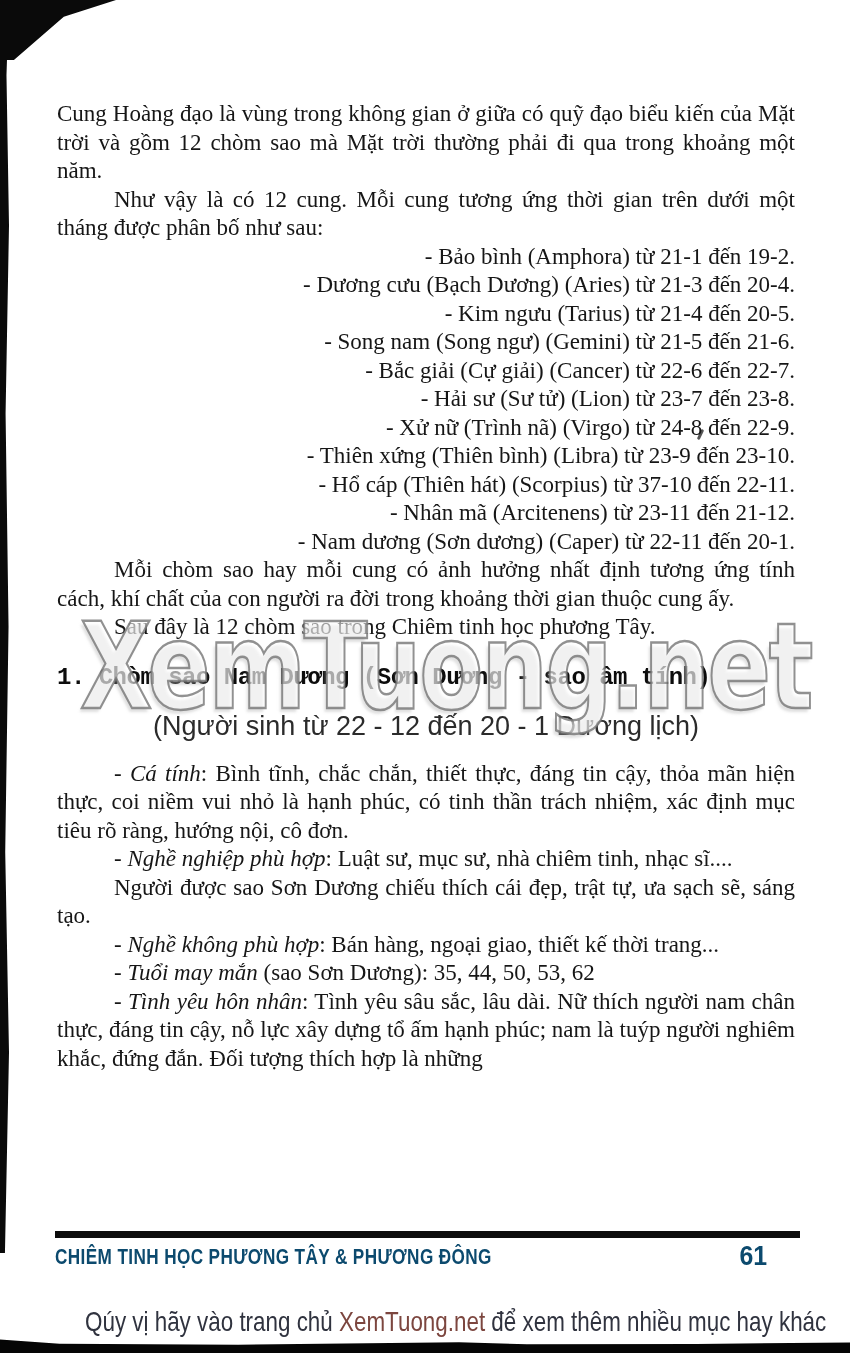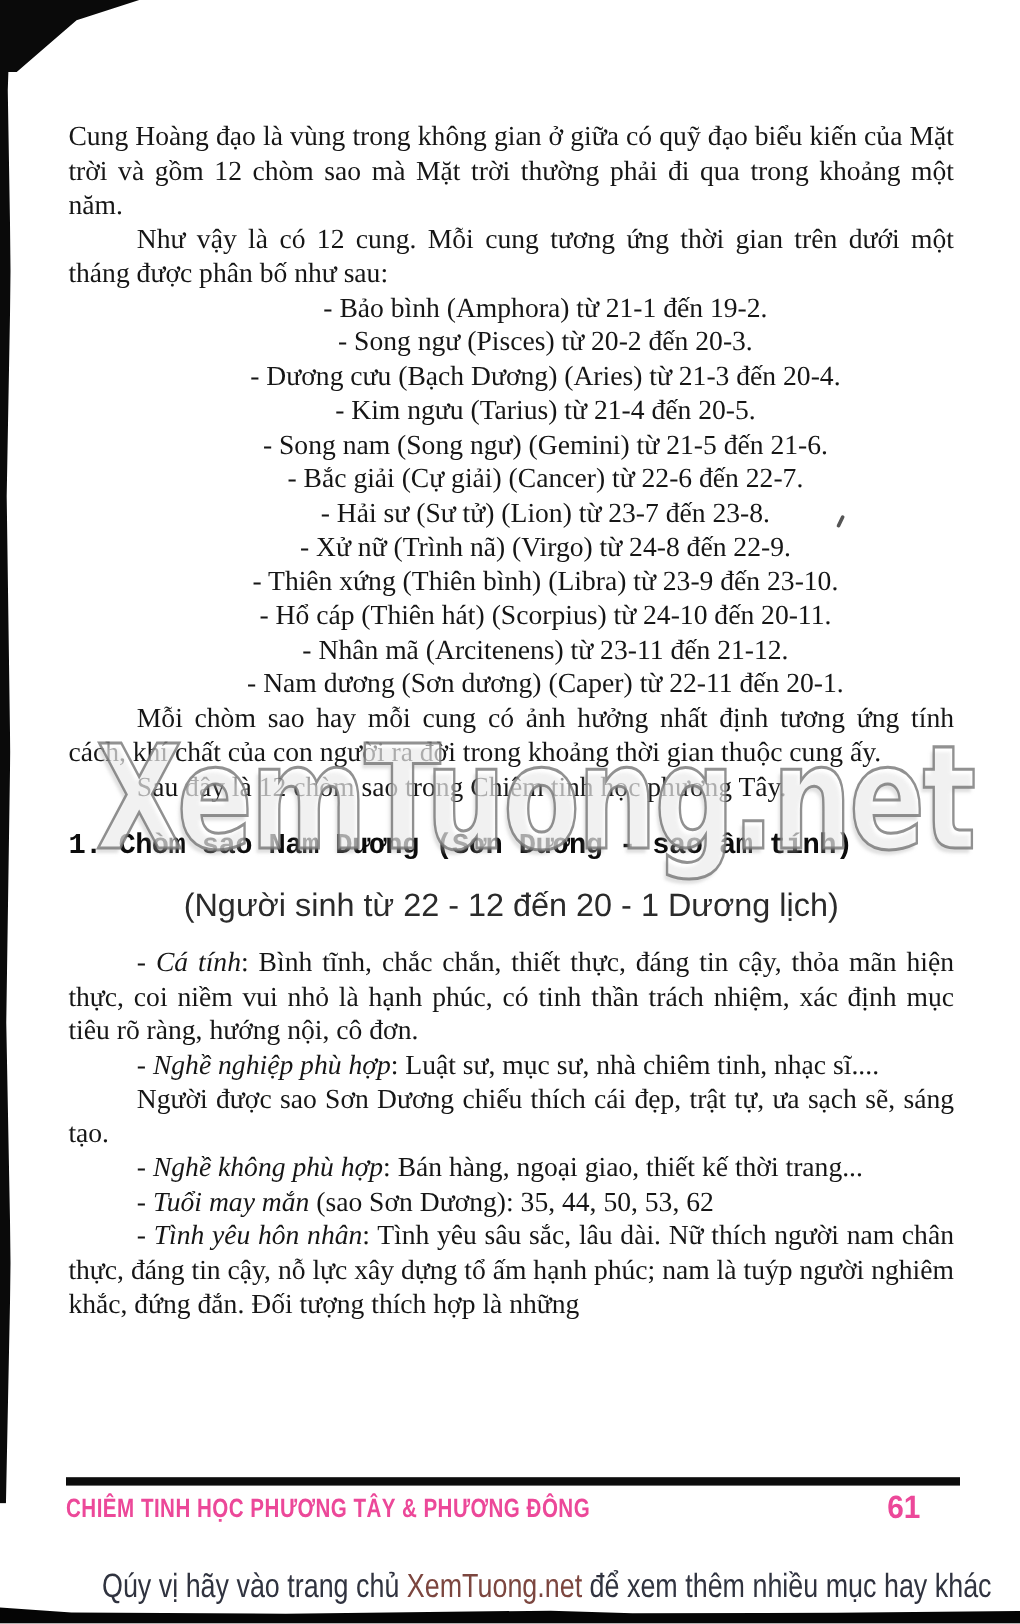--- a/index.html
+++ b/index.html
@@ -12,38 +12,38 @@
     clip-path:polygon(0 0,100% 0,55% 28%,12% 100%,0 100%);}
   .bottom-band{position:absolute;left:0;bottom:0;width:850px;height:15px;background:#050505;
     clip-path:polygon(0 10%,7% 38%,28% 45%,54% 28%,62% 42%,82% 40%,100% 30%,100% 100%,0 100%);}
   .artifact-mark{position:absolute;left:699px;top:429px;width:3px;height:11px;background:#2a2a2a;
     transform:rotate(26deg);border-radius:2px;opacity:.8;}
   
   .content{position:absolute;left:57px;top:100px;width:738px;
     font-size:23px;line-height:28.5px;text-align:justify;z-index:2;}
   .content p{margin:0;text-indent:57px;}
   .content p.no-indent{text-indent:0;}
-  .zodiac p{text-indent:0;padding-left:57px;text-align:center;}
+  .zodiac p{text-indent:0;padding-left:57px;text-align:right;}
   em{font-style:italic;}
   .sec-heading{margin:17px 0 0 0;text-indent:0;font-weight:bold;
     font-size:24px;line-height:38px;color:#0c0c0c;letter-spacing:-.5px;font-family:Liberation Mono, monospace;}
   .sec-subtitle{margin:16px 0 0 0;text-align:center;text-indent:0;
     font-family:"Liberation Sans",sans-serif;font-size:27px;line-height:26px;color:#2b2b2b;}
   .sec-paras{margin-top:21px;}
   
   .watermark{position:absolute;left:80px;top:592px;z-index:5;pointer-events:none;white-space:nowrap;
     font-family:"DejaVu Sans",sans-serif;font-weight:bold;font-size:120px;line-height:150px;
     letter-spacing:-3px;color:rgba(255,255,255,.55);
     -webkit-text-stroke:2.5px rgba(118,118,118,.8);
     text-shadow:-3px 4px 3px rgba(165,165,165,.35);
     transform:scaleX(.78);transform-origin:left center;}
   
   .footer-rule{position:absolute;left:55px;top:1231px;width:745px;height:7px;background:#0c0c0c;z-index:3;}
   .footer-row{position:absolute;left:55px;top:1241px;width:745px;height:32px;z-index:3;
-    font-family:"Liberation Sans",sans-serif;font-weight:bold;color:#ec4899;}
+    font-family:"Liberation Sans",sans-serif;font-weight:bold;color:#0c4a6e;}
   .book-title{position:absolute;left:0;top:3px;font-size:22px;letter-spacing:.5px;white-space:nowrap;
     transform:scaleX(.78);transform-origin:left center;}
   .page-number{position:absolute;right:33px;top:0;font-size:27px;transform:scaleX(.92);transform-origin:right center;}
   
   .bottom-banner{position:absolute;left:0;top:1300px;width:850px;text-align:center;z-index:3;
     font-family:"Liberation Sans",sans-serif;font-size:28px;line-height:44px;white-space:nowrap;
     color:var(--banner-color,#30333f);transform:scaleX(.8);transform-origin:center;}
   .bottom-banner .accent{color:var(--accent-color,#7c463f);}
 </style>
 </head>
@@ -57,29 +57,28 @@
 
   <div class="watermark">XemTuong.net</div>
 
   <div class="content">
     <div>
         <p class="no-indent"><span>Cung Hoàng đạo là vùng trong không gian ở giữa có quỹ đạo biểu kiến của Mặt trời và gồm 12 chòm sao mà Mặt trời thường phải đi qua trong khoảng một năm.</span></p>
         <p><span>Như vậy là có 12 cung. Mỗi cung tương ứng thời gian trên dưới một tháng được phân bố như sau:</span></p>
       </div>
     <div class="zodiac">
         <p><span>- Bảo bình (Amphora) từ 21-1 đến 19-2.</span></p>
-        <p><span>- Song ngư (Pisces) từ 20-2 đến 20-3.</span></p>
         <p><span>- Dương cưu (Bạch Dương) (Aries) từ 21-3 đến 20-4.</span></p>
         <p><span>- Kim ngưu (Tarius) từ 21-4 đến 20-5.</span></p>
         <p><span>- Song nam (Song ngư) (Gemini) từ 21-5 đến 21-6.</span></p>
         <p><span>- Bắc giải (Cự giải) (Cancer) từ 22-6 đến 22-7.</span></p>
         <p><span>- Hải sư (Sư tử) (Lion) từ 23-7 đến 23-8.</span></p>
         <p><span>- Xử nữ (Trình nã) (Virgo) từ 24-8 đến 22-9.</span></p>
         <p><span>- Thiên xứng (Thiên bình) (Libra) từ 23-9 đến 23-10.</span></p>
-        <p><span>- Hổ cáp (Thiên hát) (Scorpius) từ 24-10 đến 20-11.</span></p>
+        <p><span>- Hổ cáp (Thiên hát) (Scorpius) từ 37-10 đến 22-11.</span></p>
         <p><span>- Nhân mã (Arcitenens) từ 23-11 đến 21-12.</span></p>
         <p><span>- Nam dương (Sơn dương) (Caper) từ 22-11 đến 20-1.</span></p>
       </div>
     <div>
         <p><span>Mỗi chòm sao hay mỗi cung có ảnh hưởng nhất định tương ứng tính cách, khí chất của con người ra đời trong khoảng thời gian thuộc cung ấy.</span></p>
         <p><span>Sau đây là 12 chòm sao trong Chiêm tinh học phương Tây.</span></p>
       </div>
 
     <h2 class="sec-heading">1. Chòm sao Nam Dương (Sơn Dương - sao âm tính)</h2>
     <div class="sec-subtitle">(Người sinh từ 22 - 12 đến 20 - 1 Dương lịch)</div>

